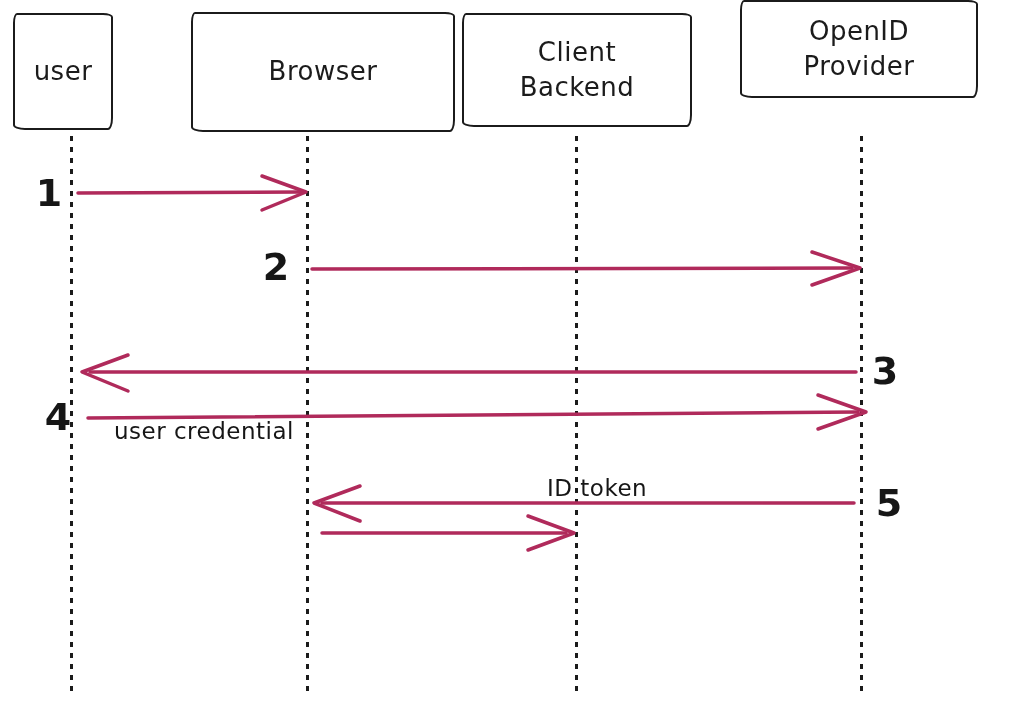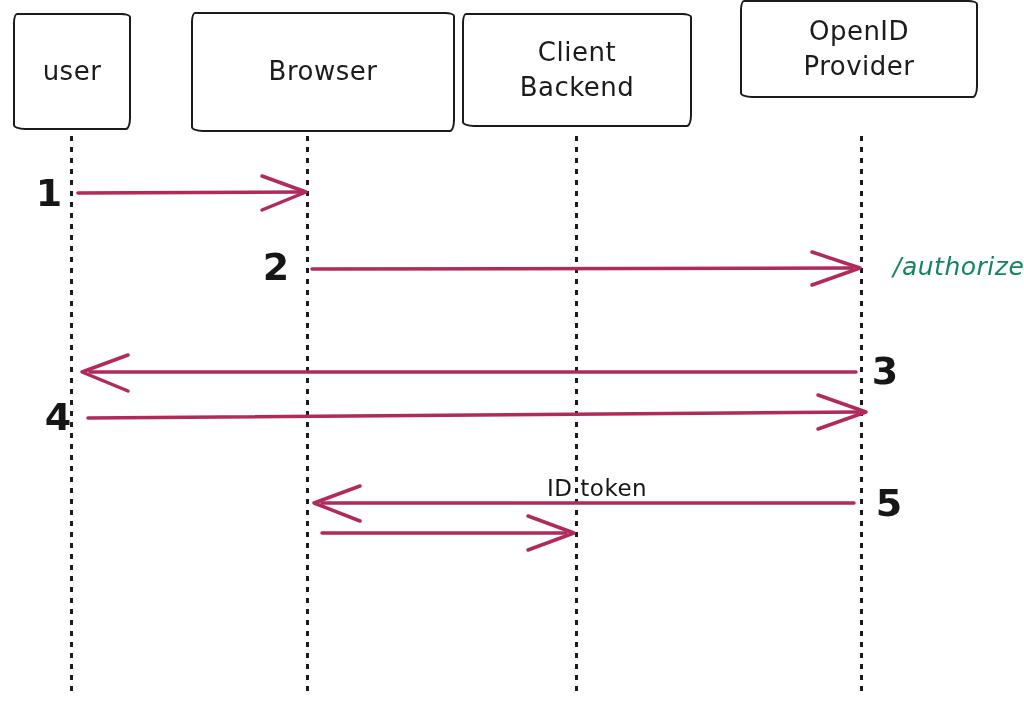--- a/index.html
+++ b/index.html
@@ -28,21 +28,21 @@
     z-index: 3;
   }
   .actor-label {
     font-size: 26px;
     color: #1b1b1b;
     text-align: center;
     white-space: pre-line;
     line-height: 1.35;
     letter-spacing: 0.5px;
   }
-  .box-user    { left: 13px;  top: 13px; width: 118px; height: 117px; }
+  .box-user    { left: 13px;  top: 13px; width: 100px; height: 117px; }
   .box-browser { left: 191px; top: 12px; width: 264px; height: 120px; }
   .box-client  { left: 462px; top: 13px; width: 230px; height: 114px; }
   .box-openid  { left: 740px; top: 0; width: 238px; height: 98px; }
 
   
   .lifeline {
     position: absolute;
     top: 136px;
     width: 3px;
     height: 556px;
@@ -158,16 +158,16 @@
       <path d="M 528 516 L 574 533 L 528 550" stroke="#b02a5b"></path>
     </g>
   </svg>
 
   <div class="step-number num-1">1</div>
   <div class="step-number num-2">2</div>
   <div class="step-number num-3">3</div>
   <div class="step-number num-4">4</div>
   <div class="step-number num-5">5</div>
 
-  <div class="msg-label lbl-authorize" style="color: rgb(18, 135, 94);">/authorize</div>
+  <div class="msg-label lbl-credential">user credential</div>
   <div class="msg-label lbl-idtoken">ID token</div>
 
 </div>
 
 </body></html>

